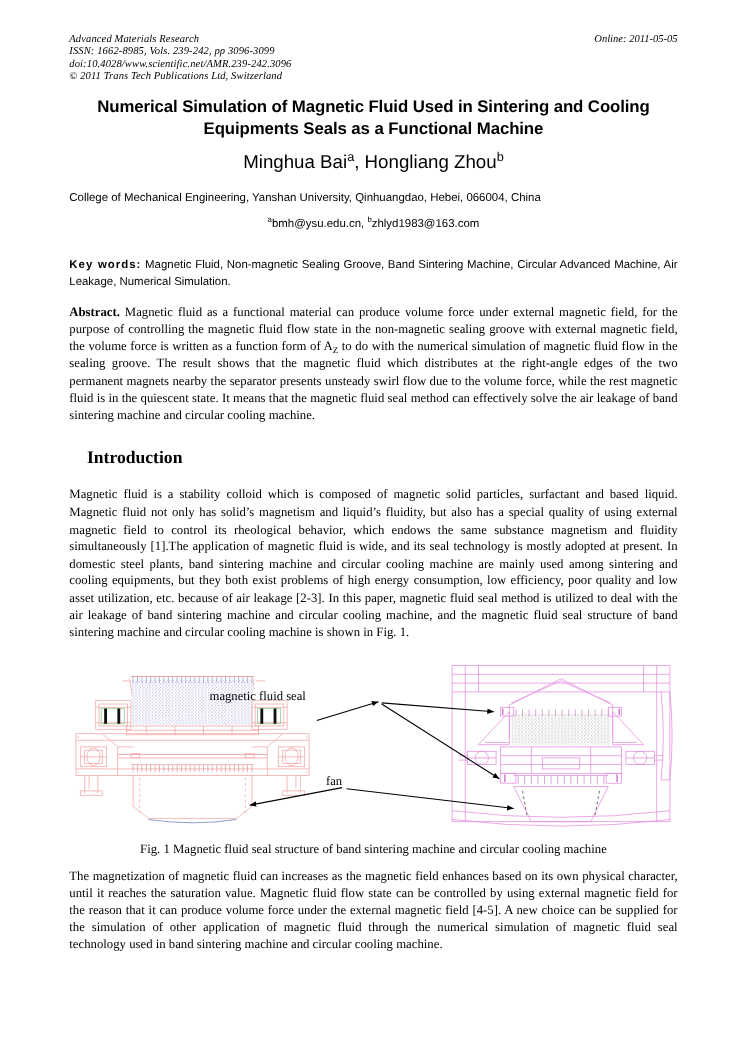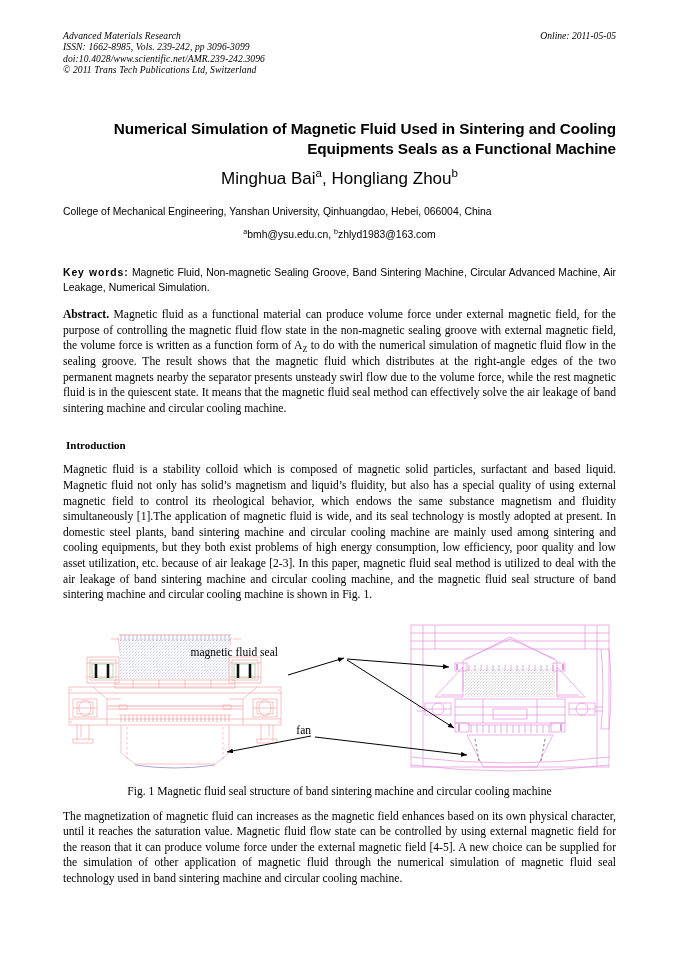--- a/index.html
+++ b/index.html
@@ -29,22 +29,22 @@
     font-style:italic;
     font-size:9.6px;
   }
 
   
   .title {
     font-family:"Liberation Sans", sans-serif;
     font-weight:bold;
     font-size:15.3px;
     line-height:20px;
-    text-align:right;
-    margin-top:31px;
+    text-align:center;
+    margin-top:0;
     letter-spacing:-0.1px;
   }
 
   
   .authors {
     font-family:"Liberation Sans", sans-serif;
     font-size:17px;
     text-align:center;
     margin-top:10px;
   }
@@ -78,23 +78,23 @@
     font-size:11.6px;
     line-height:15.6px;
     text-align:justify;
     margin-top:12px;
   }
   .abstract b { font-weight:bold; }
   sub.az { font-size:0.7em; vertical-align:sub; line-height:0; }
 
   
   h2.section {
-    font-size:11px;
+    font-size:16px;
     font-weight:bold;
-    margin:3px;
+    margin:16px;
     padding:0;
     margin-top:23px;
   }
   p.body {
     font-size:11.6px;
     line-height:15.6px;
     text-align:justify;
     margin:0;
     margin-top:11px;
   }

